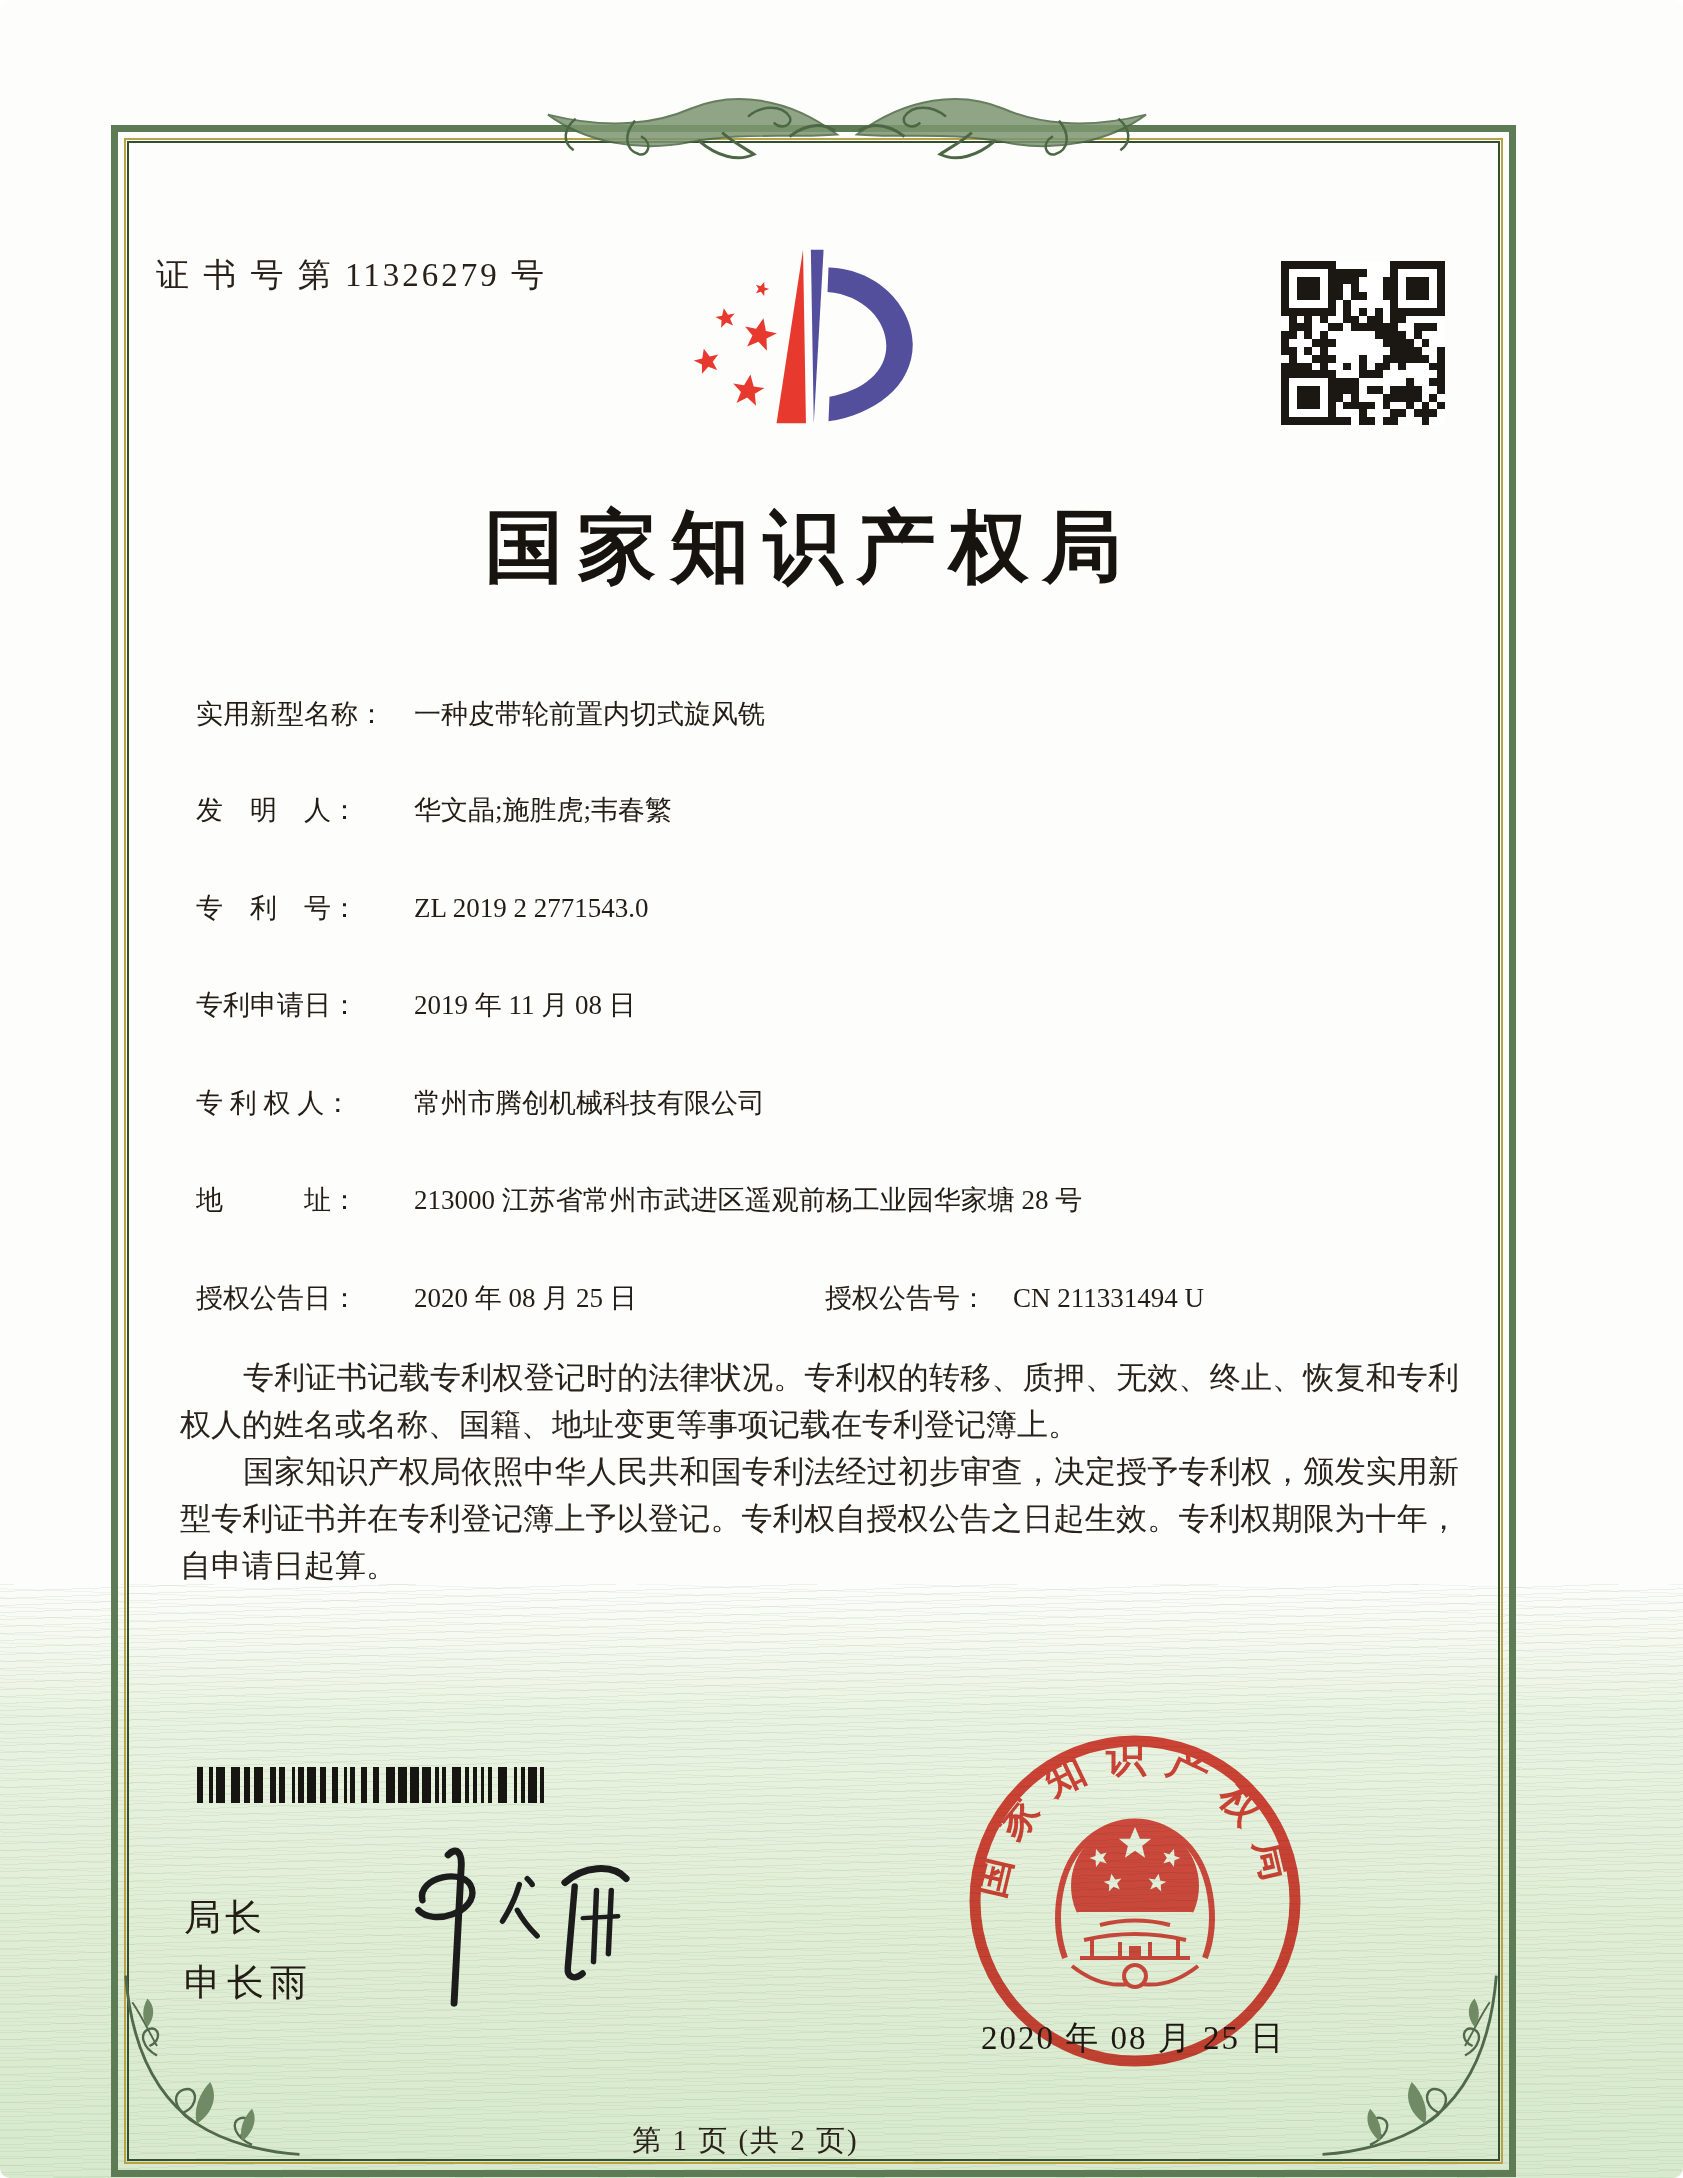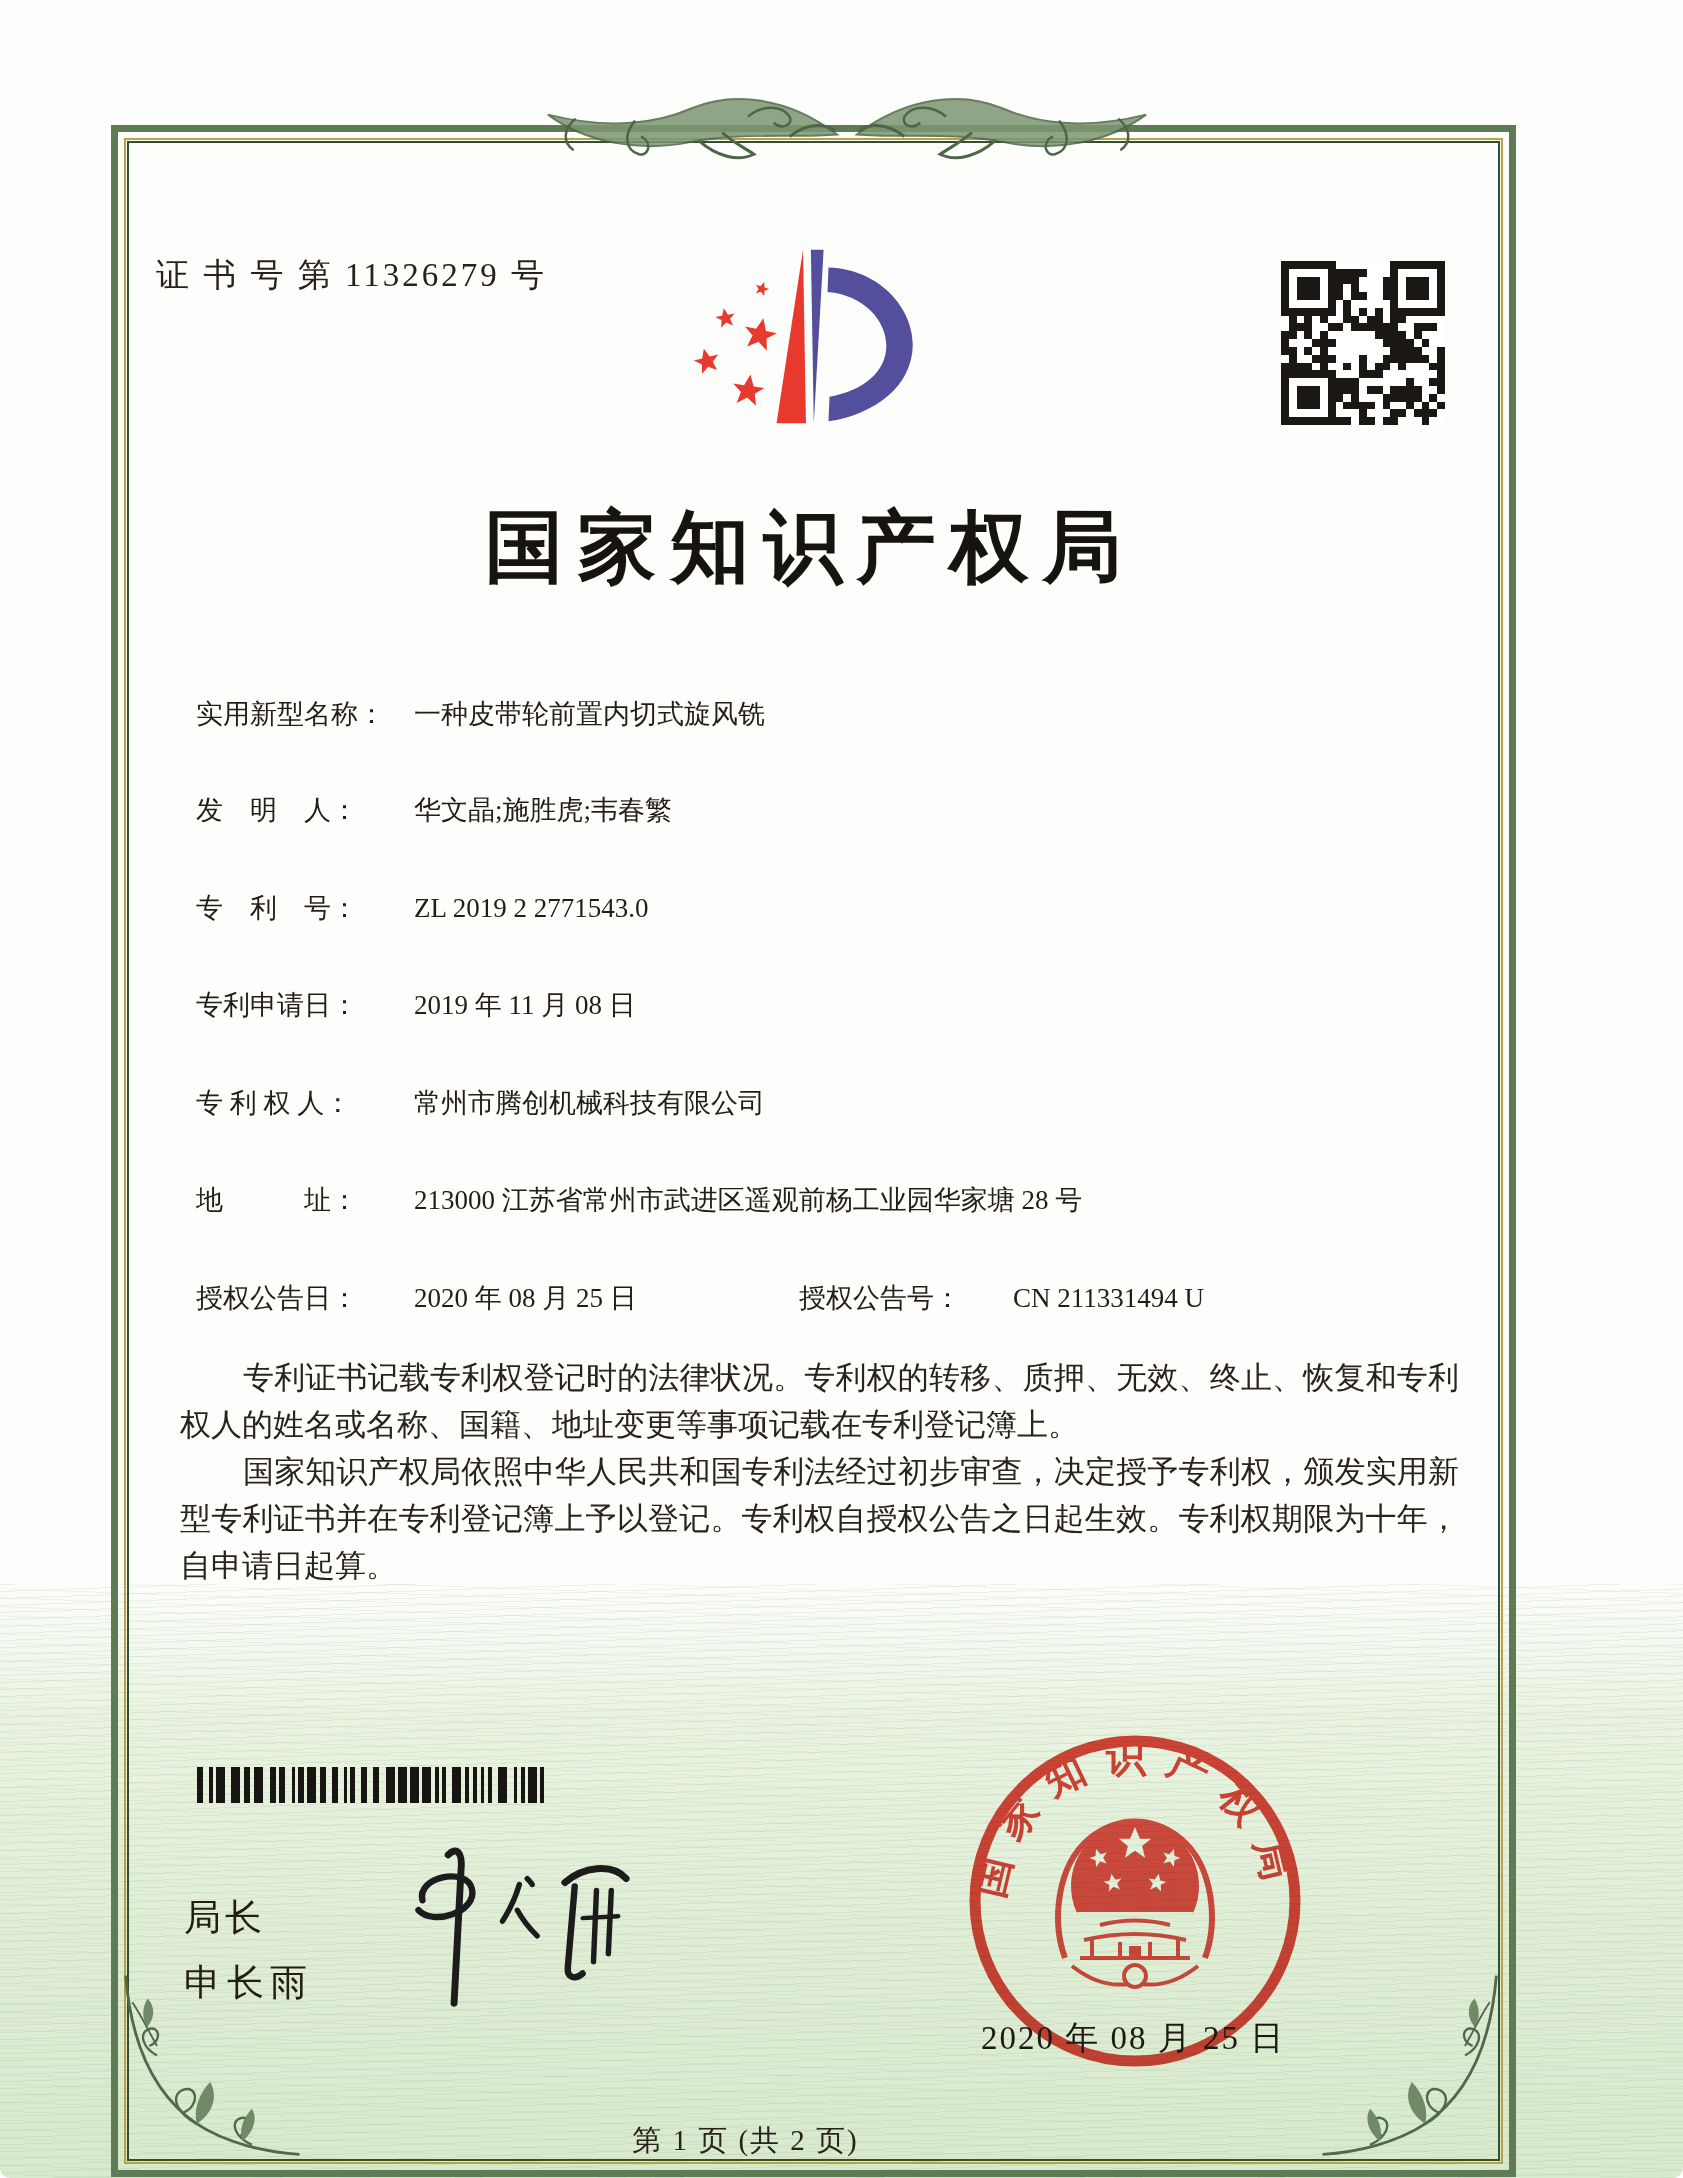--- a/index.html
+++ b/index.html
@@ -17,21 +17,21 @@
   .frame-inner{position:absolute;left:9px;top:9px;right:9px;bottom:9px;
     border:2px solid #344f2e;outline:2px solid #b7a246;outline-offset:1px;}
   .orn{position:absolute;z-index:3;}
   .abs{position:absolute;z-index:4;white-space:nowrap;}
   .cert-no{left:156px;top:253px;font-size:33px;letter-spacing:3px;color:#2a221a;}
   .title{left:111px;top:495px;width:1398px;text-align:center;font-size:79px;font-weight:bold;
     letter-spacing:14px;color:#17130e;white-space:nowrap;}
   .row{left:196px;font-size:27px;color:#241d15;}
   .row .lab{display:inline-block;width:218px;}
   .grant2{position:absolute;left:603px;top:0;}
-  .grant2 .lab{display:inline-block;width:214px;}
+  .grant2 .lab{display:inline-block;width:214px;text-align:center;}
   .bodytext{position:absolute;z-index:4;left:180px;top:1354px;width:1279px;font-size:31px;
     line-height:47px;color:#2a231b;}
   .bodytext p{margin:0;text-indent:63px;text-align:justify;}
   .barcode{left:197px;top:1767px;width:354px;height:36px;display:flex;align-items:stretch;}
   .barcode .b{background:#171512;height:100%;}
   .qr{left:1281px;top:261px;width:164px;height:164px;display:grid;
     grid-template-columns:repeat(21,1fr);grid-template-rows:repeat(21,1fr);background:#fff;}
   .qr .m{background:#1b1712;}
   .director-title{left:184px;top:1893px;font-size:37px;letter-spacing:4px;z-index:5;}
   .director-name{left:184px;top:1958px;font-size:37px;letter-spacing:6px;z-index:5;}

